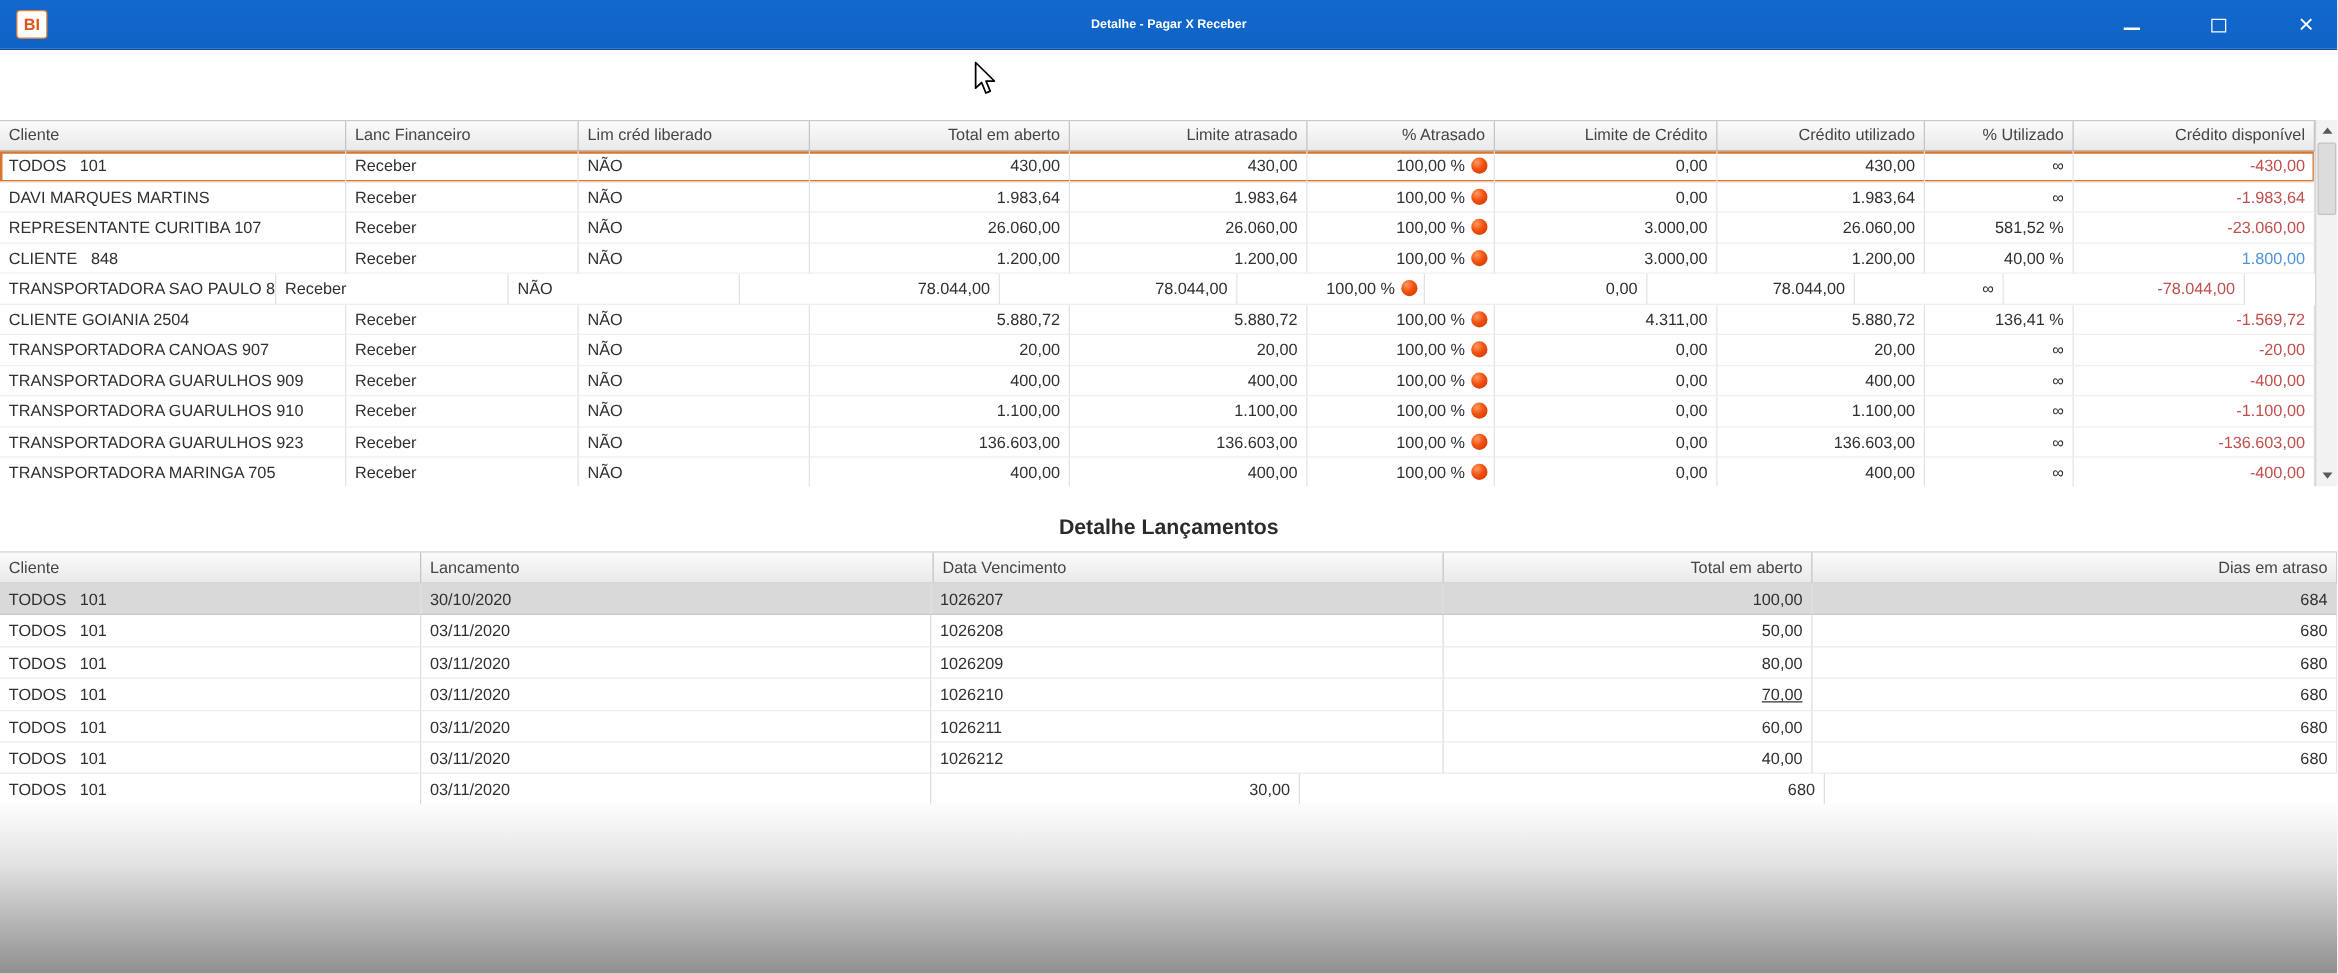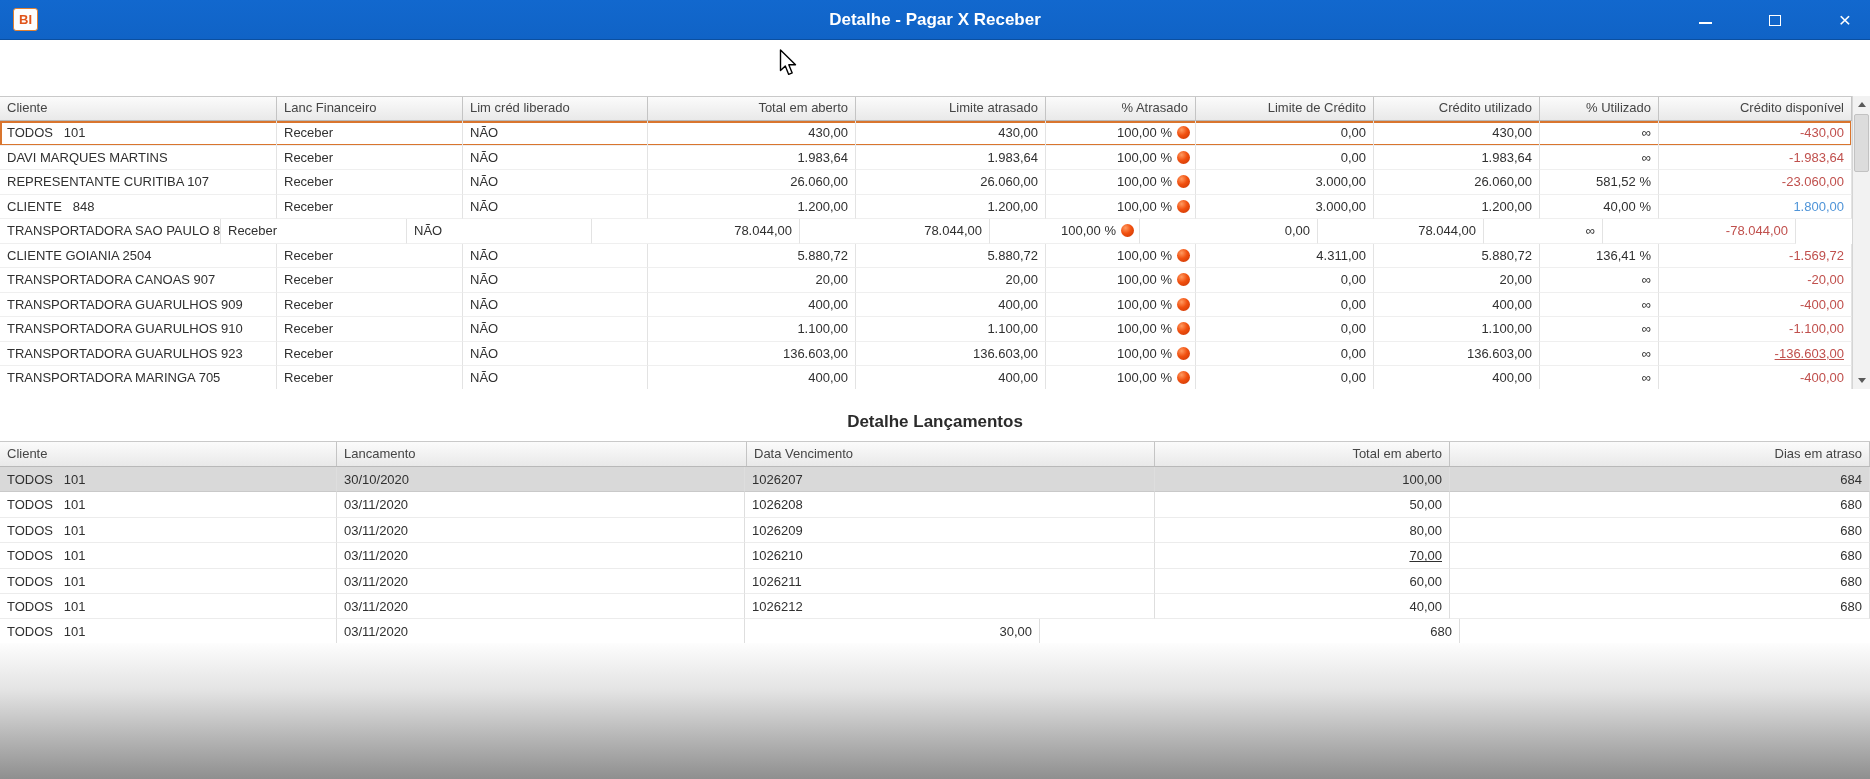--- a/index.html
+++ b/index.html
@@ -8,21 +8,21 @@
   .window{position:relative;width:1870px;height:779px;overflow:hidden;background:#ffffff;}
 
   
   .titlebar{position:absolute;top:0;left:0;width:1870px;height:40px;
     background:linear-gradient(180deg,#1268ce 0%,#1063c6 100%);
     border-bottom:1px solid #0b4fa0;}
   .app-icon{position:absolute;left:13px;top:8px;width:25px;height:23px;background:#fdfdfd;
     border:1px solid #e08030;border-radius:3px;color:#e0541a;font-weight:bold;font-size:13px;
     line-height:21px;text-align:center;}
   .win-title{position:absolute;left:0;top:0;width:100%;height:56px;line-height:40px;
-    text-align:center;color:#ffffff;font-size:17px;font-weight:bold;}
+    text-align:center;color:#ffffff;font-size:10px;font-weight:bold;}
   .win-btn{position:absolute;top:0;width:34px;height:40px;display:flex;align-items:center;justify-content:center;cursor:default;}
   .btn-min{left:1688px;}
   .btn-max{left:1758px;}
   .btn-close{left:1828px;color:#ffffff;font-size:21px;font-weight:400;line-height:40px;}
   .glyph-min{width:13px;height:2px;background:#ffffff;margin-top:6px;}
   .glyph-max{width:12px;height:11px;border:1.5px solid #ffffff;background:transparent;}
 
   
   .section-heading{position:absolute;left:0;width:1870px;text-align:center;
     font-size:17px;font-weight:bold;color:#2b2b2b;}
@@ -220,21 +220,21 @@
         <div class="row">
           <div class="cell al" style="width: 277px;">TRANSPORTADORA GUARULHOS 923</div>
           <div class="cell al" style="width: 186px;">Receber</div>
           <div class="cell al" style="width: 185px;">NÃO</div>
           <div class="cell ar" style="width: 208px;">136.603,00</div>
           <div class="cell ar" style="width: 190px;">136.603,00</div>
           <div class="cell ar" style="width: 150px;">100,00 %<span class="alert-dot"></span></div>
           <div class="cell ar" style="width: 178px;">0,00</div>
           <div class="cell ar" style="width: 166px;">136.603,00</div>
           <div class="cell ar" style="width: 119px;">∞</div>
-          <div class="cell ar neg" style="width: 193px; text-decoration: underline;">-136.603,00</div>
+          <div class="cell ar neg" style="width: 193px;">-136.603,00</div>
         </div>
         <div class="row">
           <div class="cell al" style="width: 277px;">TRANSPORTADORA MARINGA 705</div>
           <div class="cell al" style="width: 186px;">Receber</div>
           <div class="cell al" style="width: 185px;">NÃO</div>
           <div class="cell ar" style="width: 208px;">400,00</div>
           <div class="cell ar" style="width: 190px;">400,00</div>
           <div class="cell ar" style="width: 150px;">100,00 %<span class="alert-dot"></span></div>
           <div class="cell ar" style="width: 178px;">0,00</div>
           <div class="cell ar" style="width: 166px;">400,00</div>

